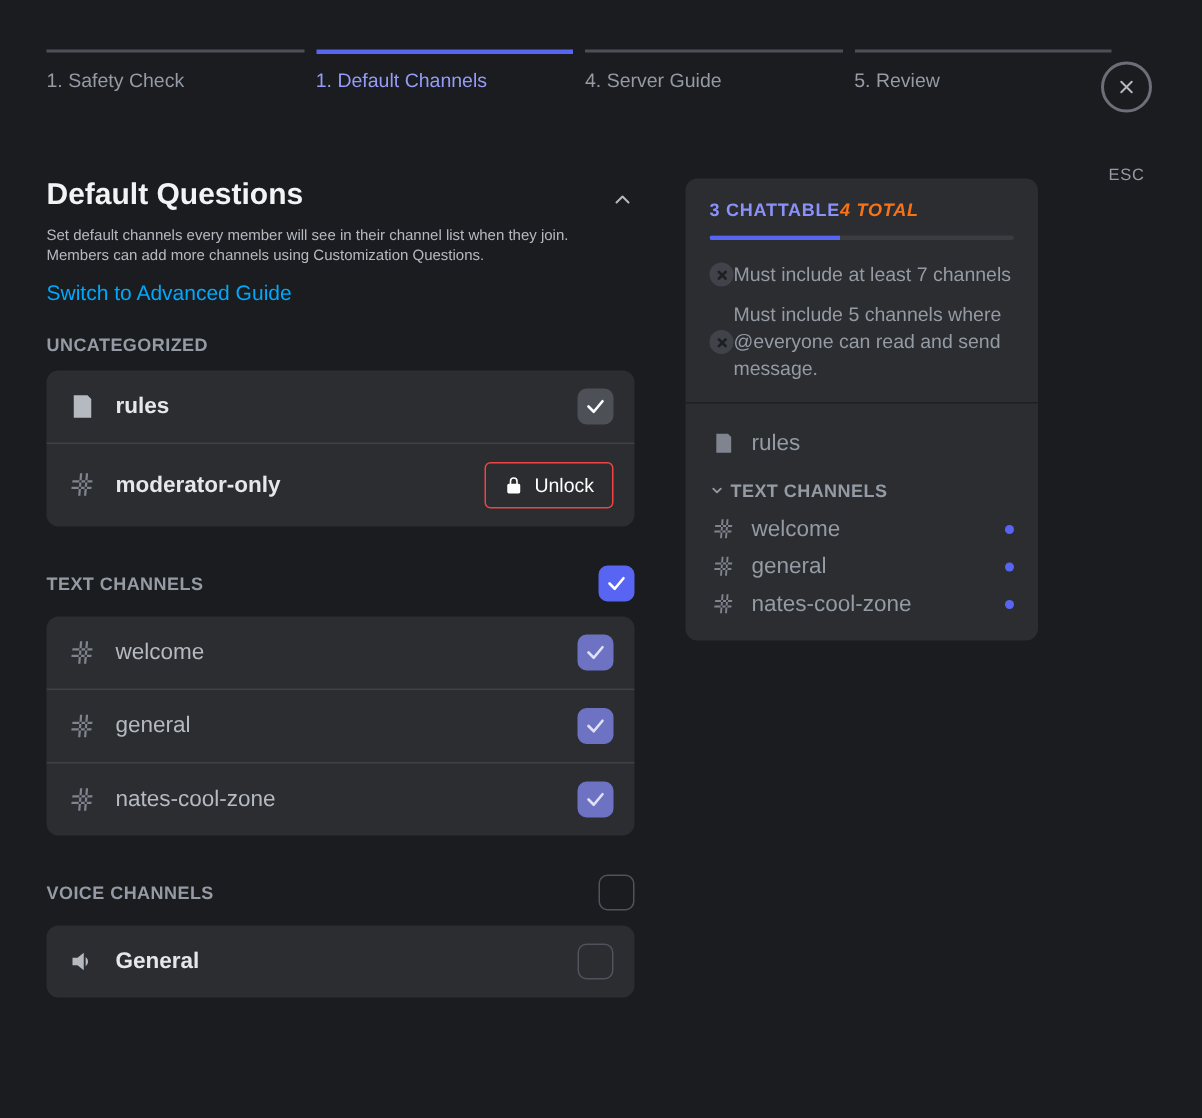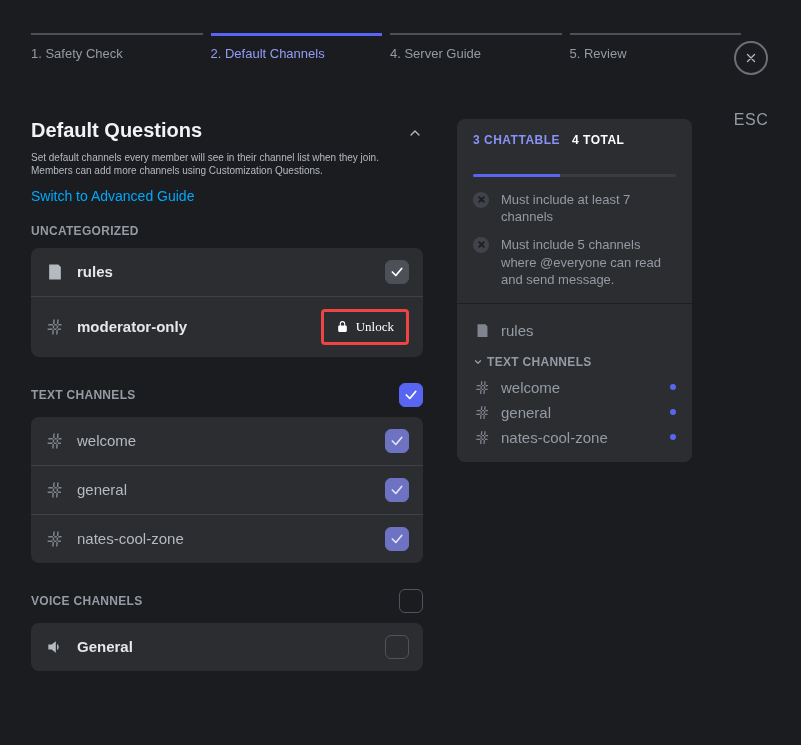--- a/index.html
+++ b/index.html
@@ -71,21 +71,21 @@
   .close-btn {
     width: 34px; height: 34px;
     border-radius: 50%;
     border: 2px solid #6d6f78;
     display: flex; align-items: center; justify-content: center;
     cursor: pointer;
     margin: 0 auto 6px;
   }
   .close-btn svg { display:block; }
   .close-label {
-    font-size: 16px; color: var(--text-muted); letter-spacing: .5px; margin-top: 36px;
+    font-size: 11px; color: var(--text-muted); letter-spacing: .5px; margin-top: 36px;
   }
 
   
   .main {
     display: flex;
     padding: 56px 31px 0 31px;
     gap: 34px;
     align-items: flex-start;
   }
   .left {
@@ -174,53 +174,52 @@
   }
   .checkbox.checked-muted {
     background: #6d72c3;
     border-color: #6d72c3;
   }
   .checkbox svg { display:block; }
 
   .unlock-btn {
     display: inline-flex; align-items: center; gap: 7px;
     background: transparent;
-    border: 3px solid #ef4444;
+    border: 1px solid #ef4444;
     border-radius: 4px;
     color: #fff;
     font-size: 13px; font-weight: 500;
     padding: 7px 12px;
     cursor: pointer;
-    font-family: Liberation Serif, serif;
   }
 
   
   .summary {
     background: var(--bg-card);
     border-radius: 8px;
     padding: 14px 16px 12px;
     font-size: 14px;
   }
   .summary-top {
     font-size: 12px; font-weight: 800; letter-spacing: .5px;
-    display: flex; gap: 12px;
-    margin-bottom: 27px;
+    display: flex; 
+    margin-bottom: 10px;
   }
   .summary-top .chattable { color: #8a92f7; }
-  .summary-top .total { color: #ffffff; }
+  .summary-top .total { color: #f97316; font-style: italic; }
   .progress {
     height: 3px; width: 100%; background: #3a3c41; border-radius: 2px;
     margin-bottom: 14px; position: relative; overflow: hidden;
   }
   .progress > div {
     background: var(--accent); height: 100%; width: 43%;
   }
 
   .req {
-    display: flex; gap: 12px; align-items: flex-start;
+    display: flex; gap: 0; align-items: center;
     font-size: 13px; color: var(--text-muted);
     margin-bottom: 10px;
     line-height: 1.35;
   }
   .req .req-icon {
     width: 16px; height: 16px; flex: 0 0 16px;
     border-radius: 50%;
     background: #41434a;
     display: flex; align-items: center; justify-content: center;
     margin-top: 1px;
@@ -253,21 +252,21 @@
 <body>
 <div class="app">
 
 <div class="steps">
   <div class="step">
     <div class="step-bar"></div>
     <div class="step-label">1. Safety Check</div>
   </div>
   <div class="step active">
     <div class="step-bar"></div>
-    <div class="step-label">2. Default Channels</div>
+    <div class="step-label">1. Default Channels</div>
   </div>
   <div class="step">
     <div class="step-bar"></div>
     <div class="step-label">4. Server Guide</div>
   </div>
   <div class="step">
     <div class="step-bar"></div>
     <div class="step-label">5. Review</div>
   </div>
 </div>

